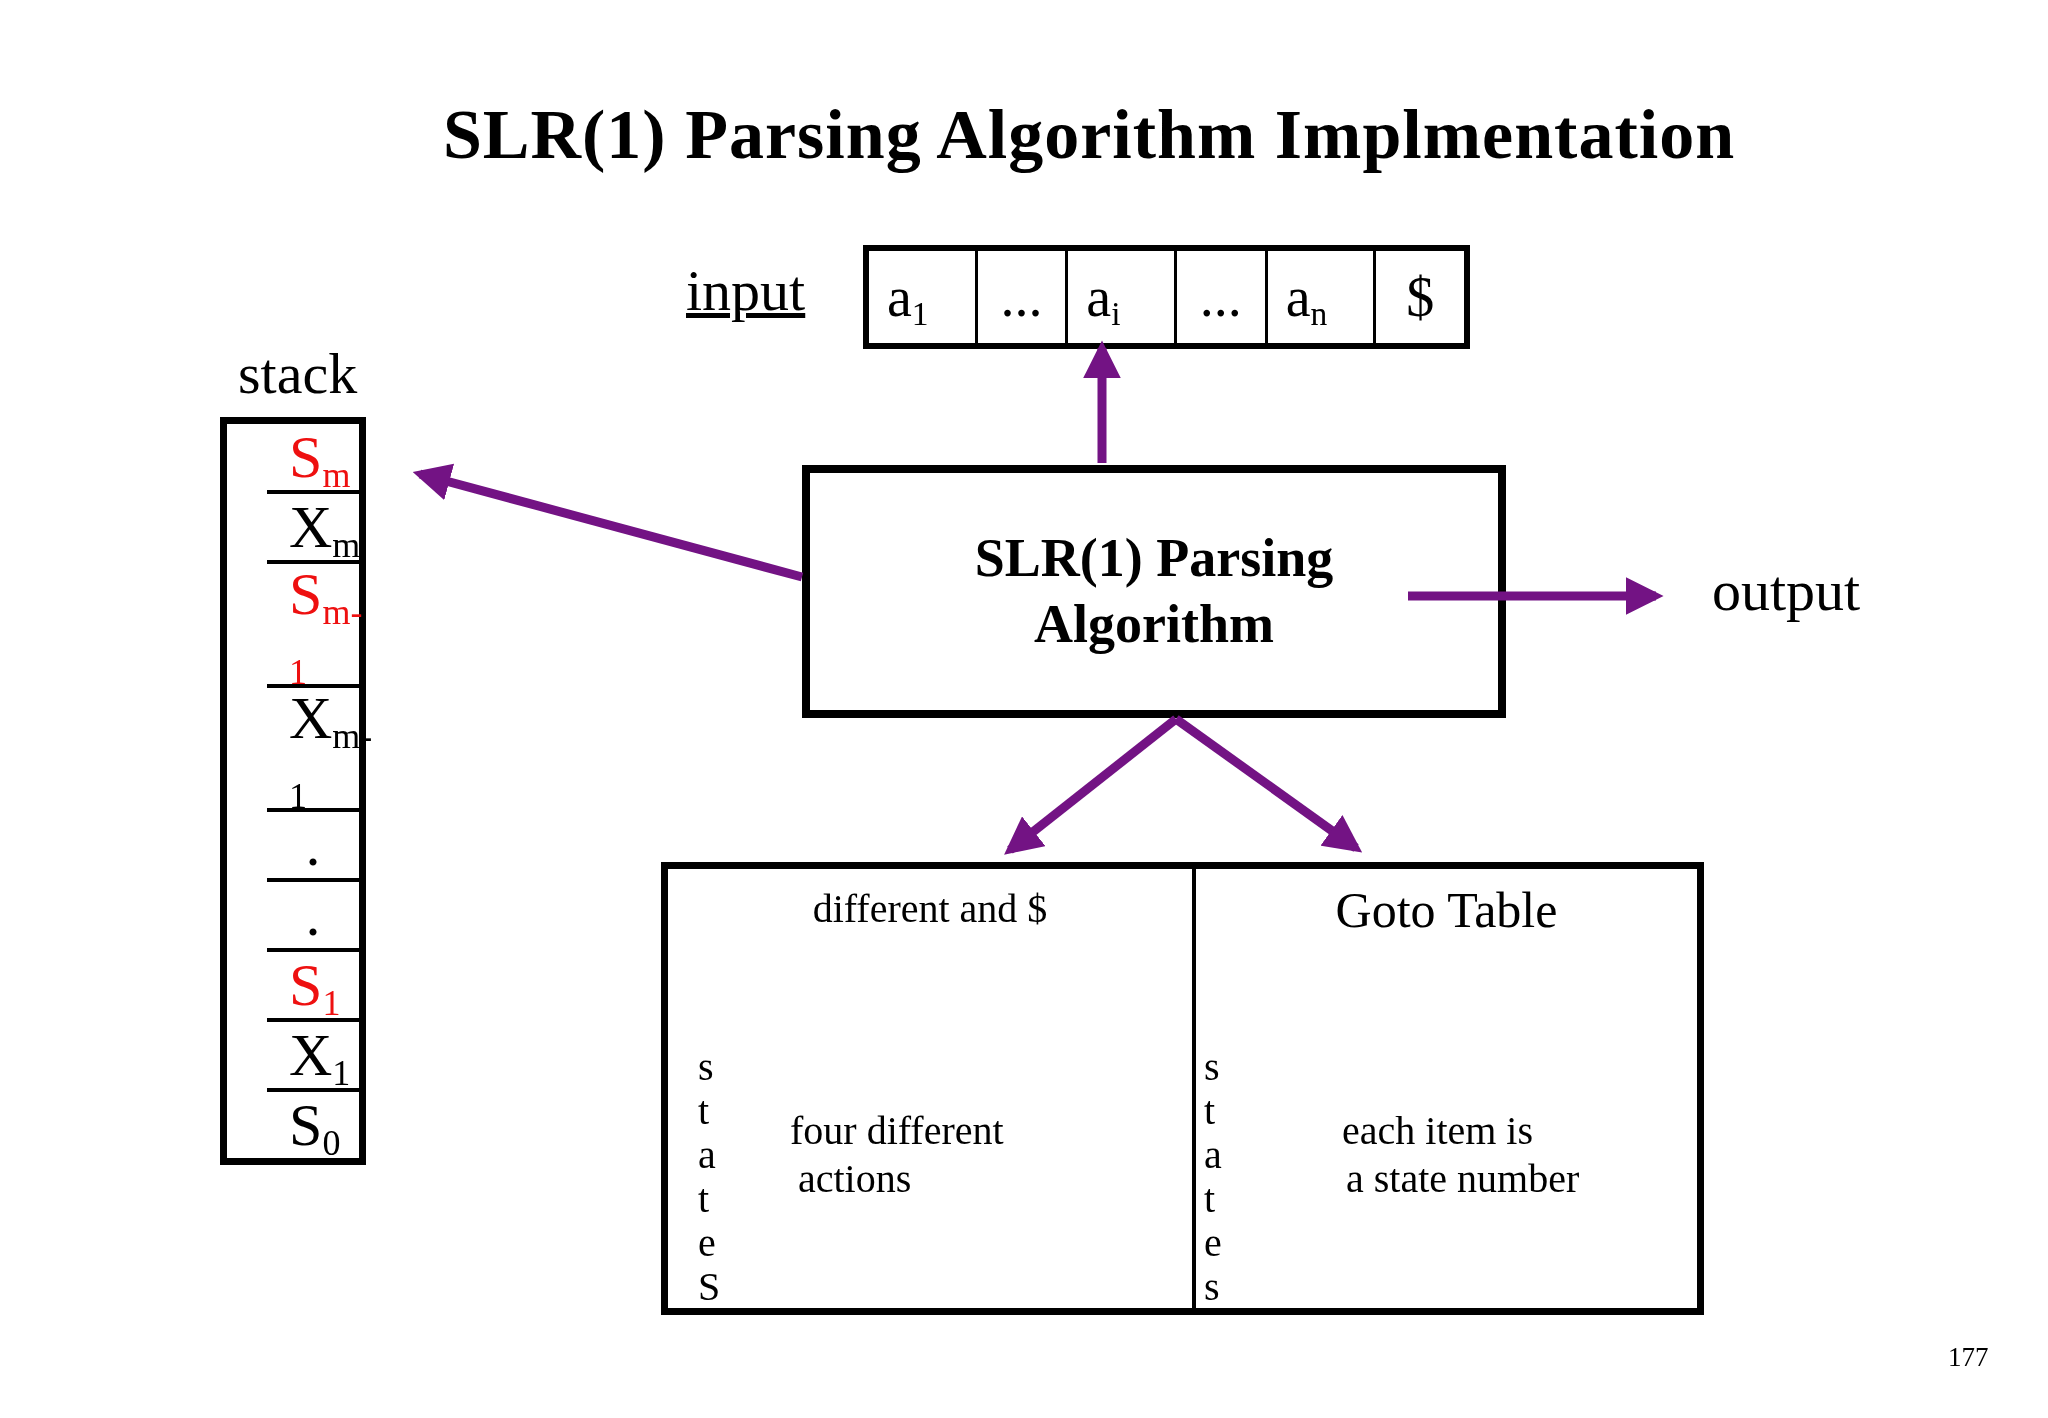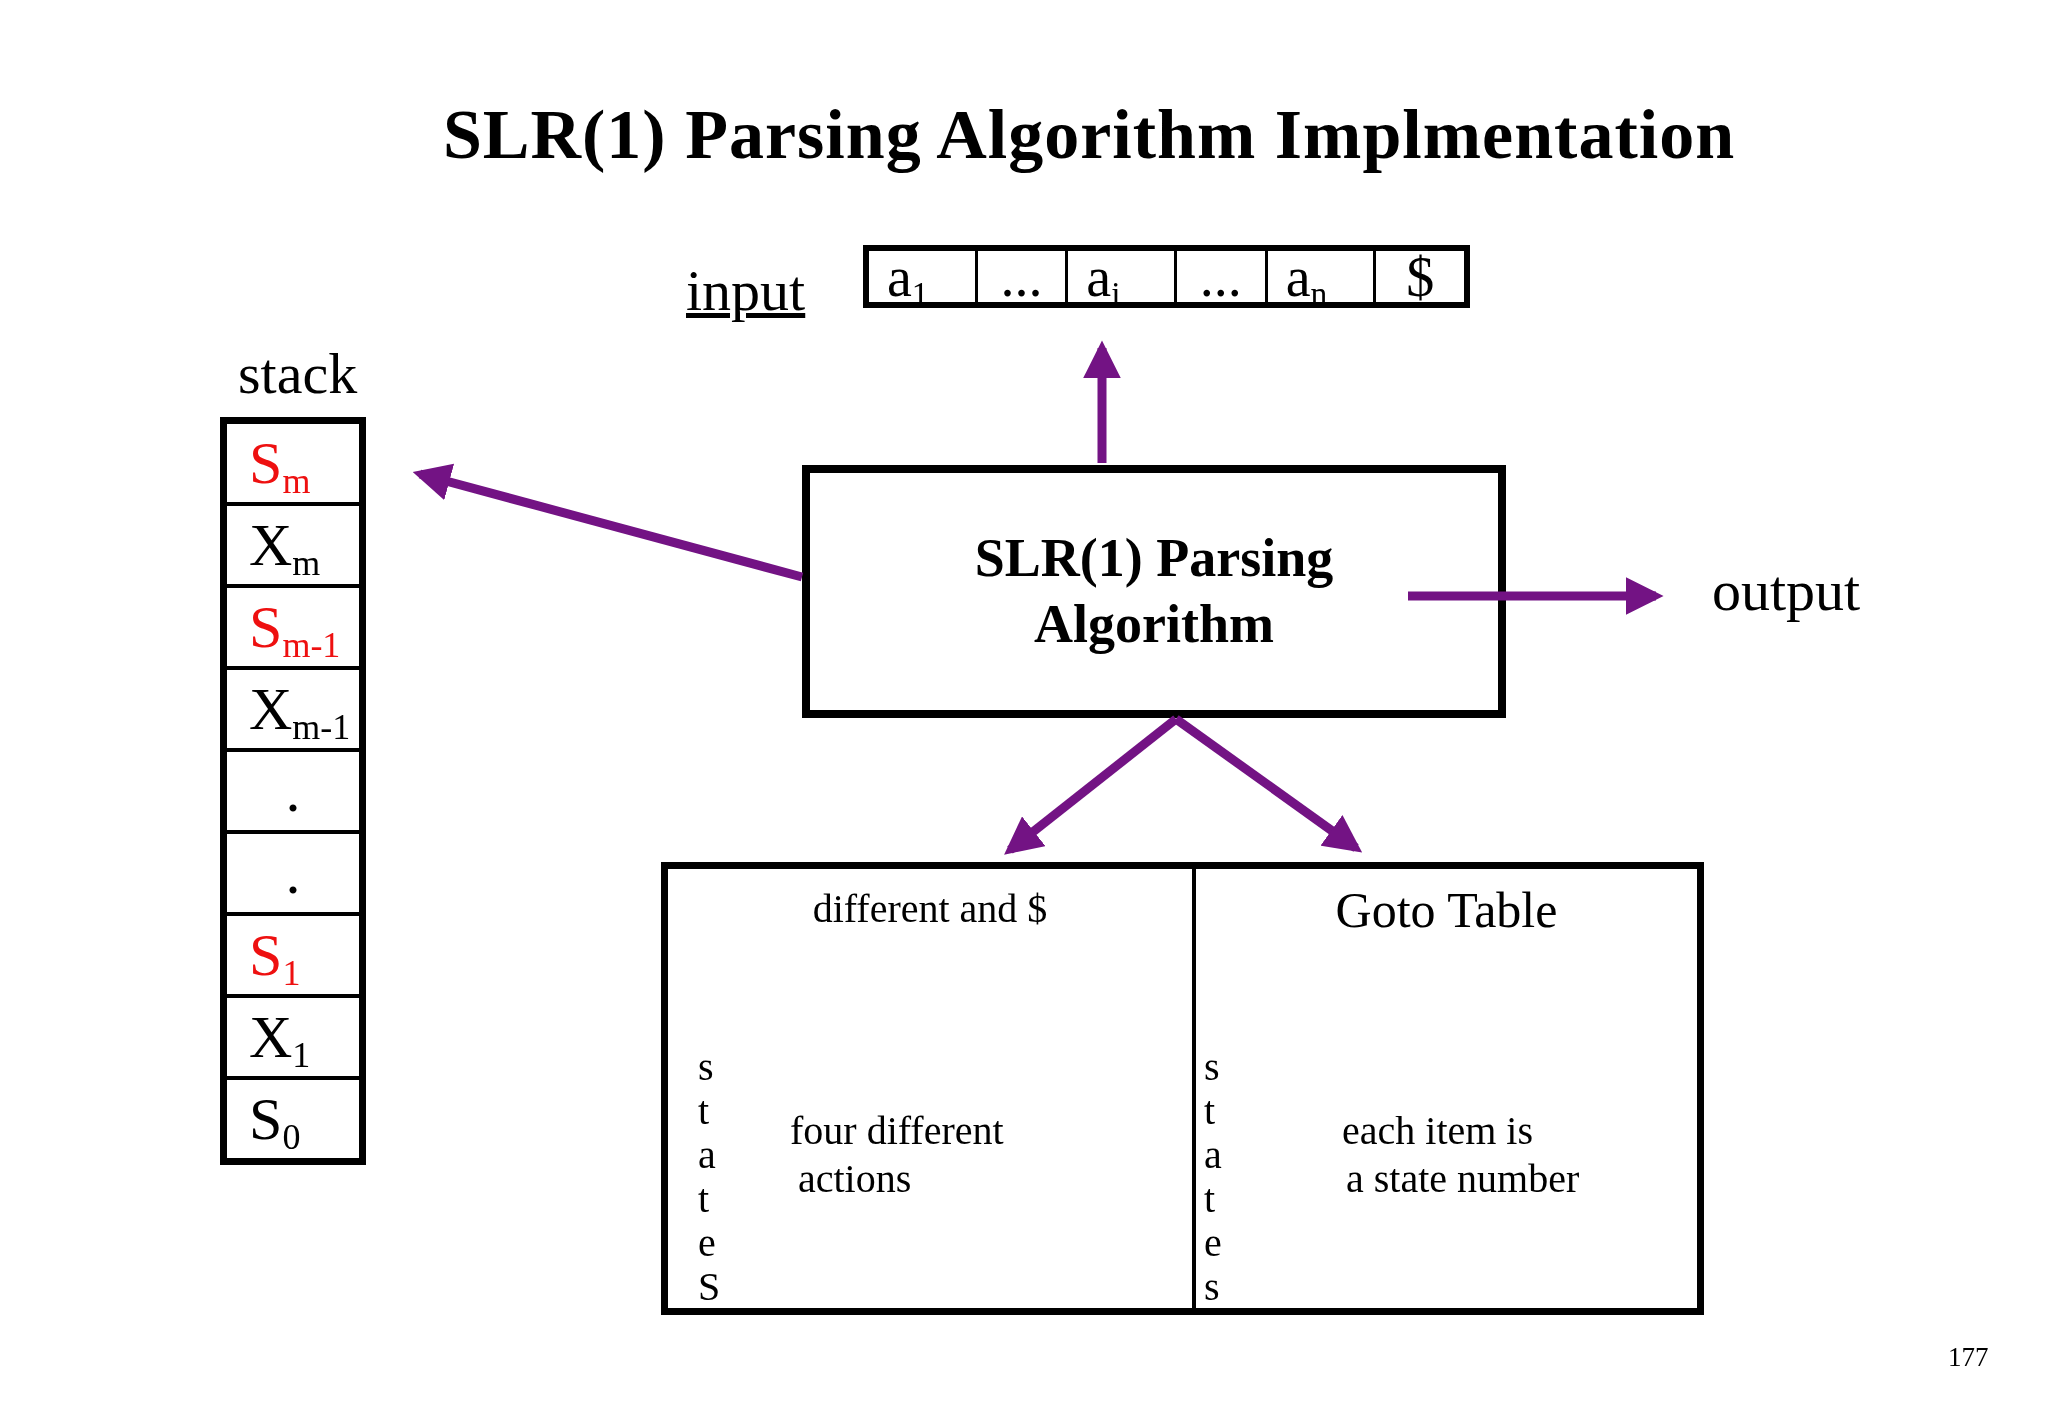--- a/index.html
+++ b/index.html
@@ -8,30 +8,30 @@
 
   .title{position:absolute;top:48px;left:0;right:0;text-align:center;padding-left:130px;
          font-size:70px;font-weight:bold;letter-spacing:1px;white-space:nowrap;}
 
   .io-label{position:absolute;font-size:58px;line-height:1;}
   .input-label{left:686px;top:262px;text-decoration:underline;}
   .stack-label{left:238px;top:345px;}
   .output-label{left:1712px;top:562px;}
 
   
-  .tape{position:absolute;left:863px;top:245px;width:607px;height:63px;
+  .tape{position:absolute;left:863px;top:245px;width:607px;height:104px;
         border:6px solid #000;box-sizing:border-box;display:flex;}
   .tcell{flex:1;border-right:3px solid #000;display:flex;align-items:center;
          font-size:56px;line-height:1;box-sizing:border-box;justify-content:center;}
   .tcell:last-child{border-right:none;}
   .tcell.aleft{justify-content:flex-start;padding-left:18px;}
 
   
   .stack{position:absolute;left:220px;top:417px;width:146px;height:748px;
-         border:7px solid #000;box-sizing:border-box;display:flex;flex-direction:column;}
+         border:7px solid #000;box-sizing:border-box;display:flex;flex-direction:column;padding-left:40px;}
   .scell{flex:1;border-bottom:4px solid #000;display:flex;align-items:center;
          padding-left:22px;font-size:60px;line-height:1;box-sizing:border-box;}
   .scell:last-child{border-bottom:none;}
   .scell.dot{padding-left:0;justify-content:center;}
 
   sub{font-size:0.6em;line-height:0;vertical-align:-0.28em;}
 
   [data-color="red"]{color:var(--red,#ee1010);}
   [data-color="black"]{color:#000;}
 

